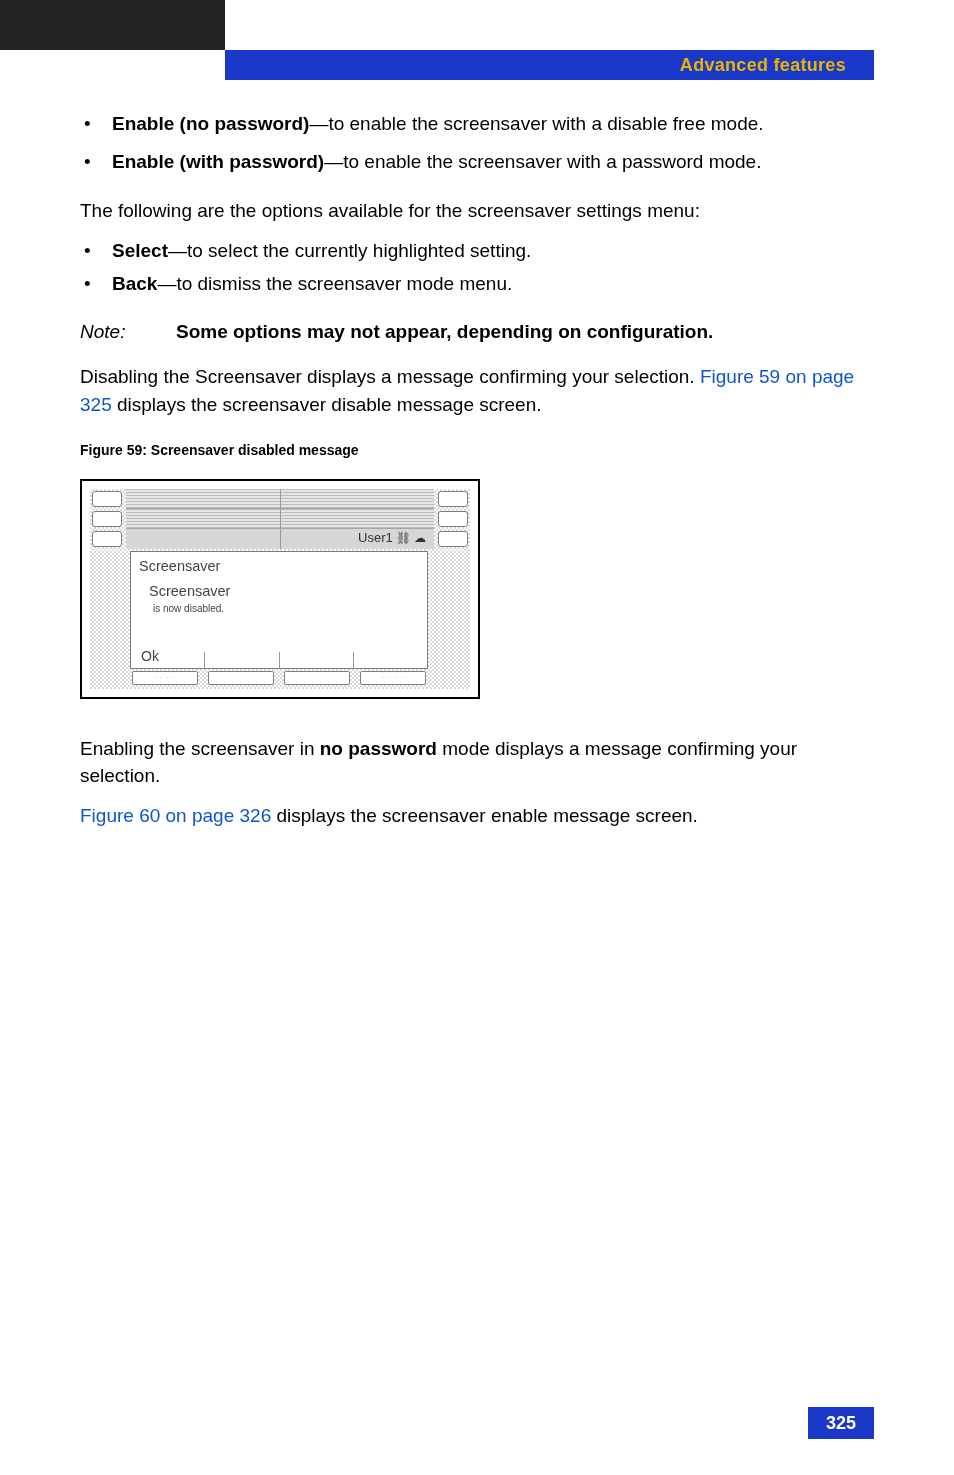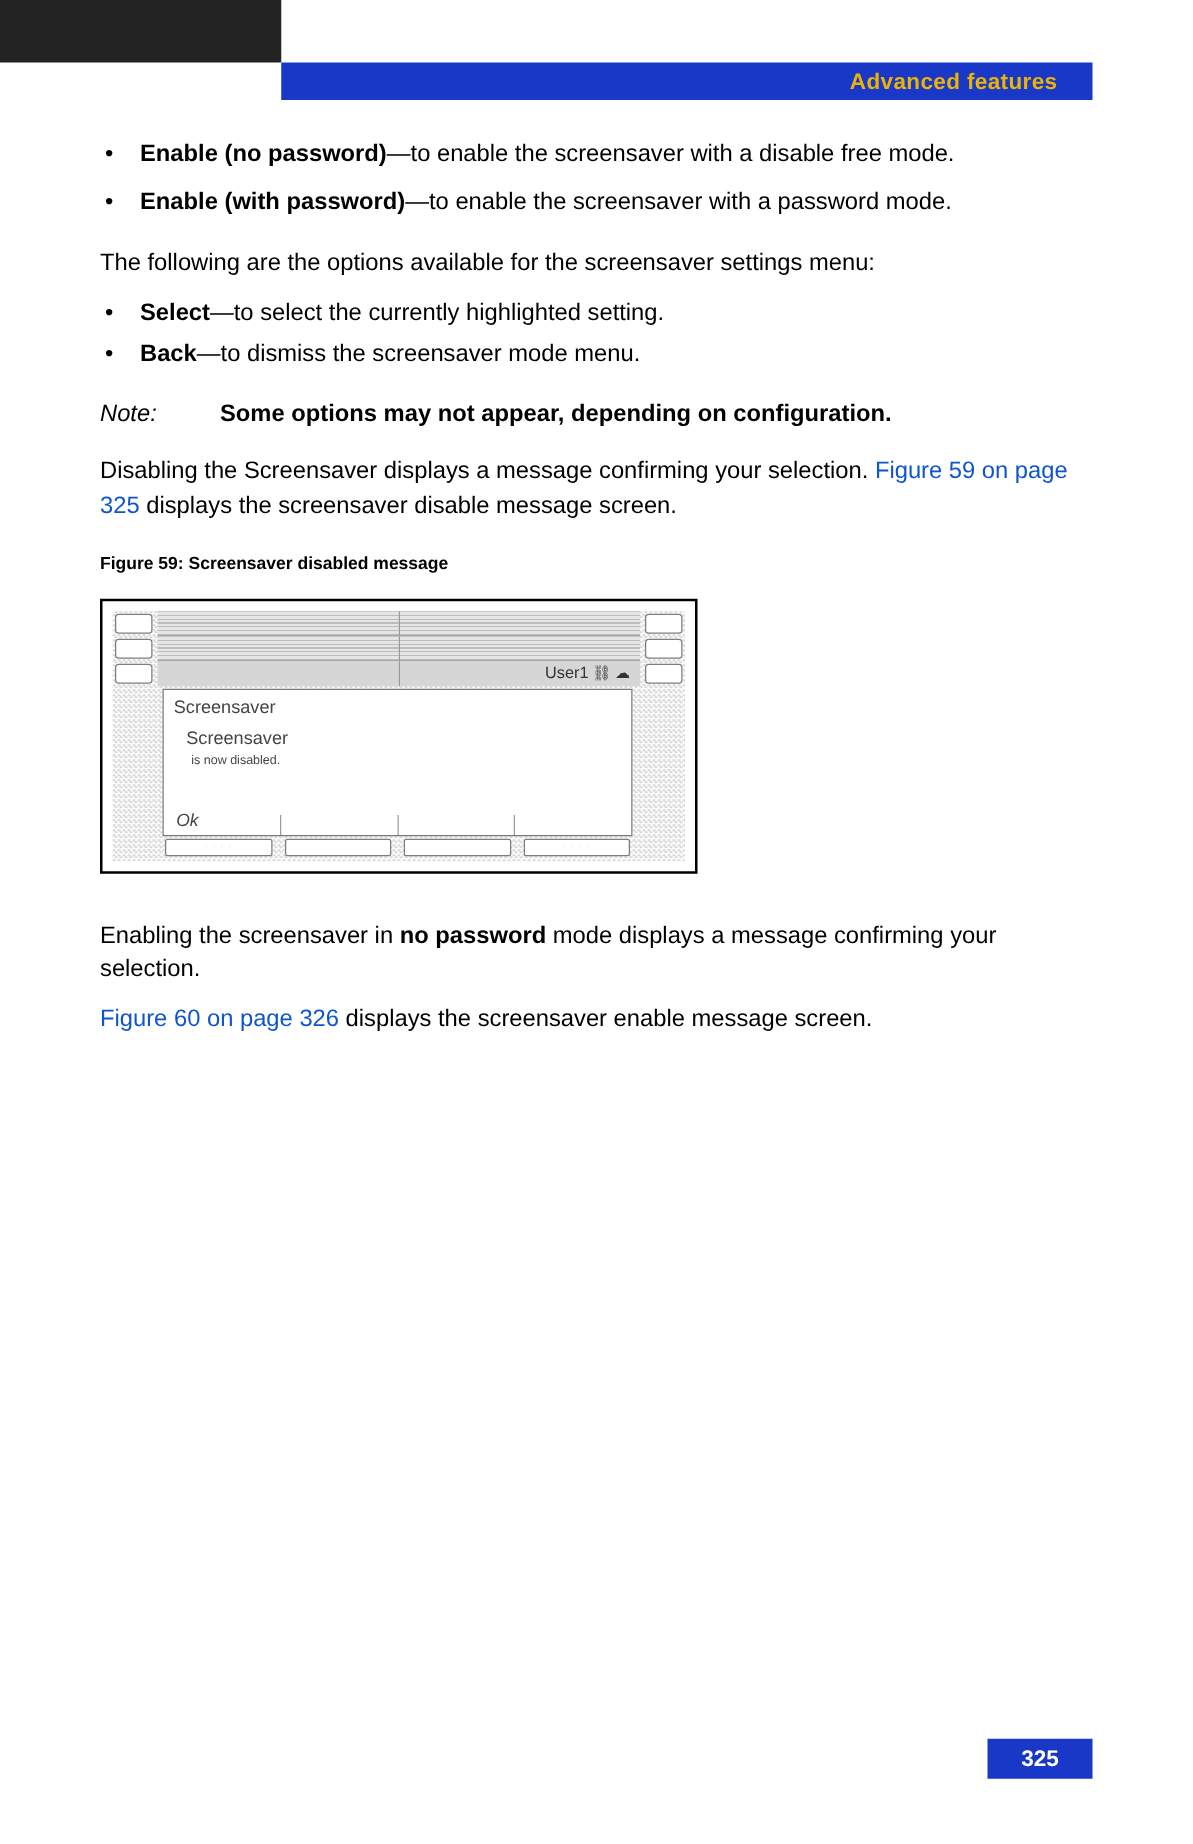--- a/index.html
+++ b/index.html
@@ -89,21 +89,21 @@
   }
   .fig-caption {
     font-family: "Arial Black", Arial, sans-serif;
     font-weight: 900;
     font-size: 14px;
     margin-top: 22px;
     margin-bottom: 18px;
   }
   .figure-box {
     border: 2px solid #000;
-    width: 478px;
+    width: 400px;
     background: #ffffff;
   }
   .figure-inner {
     padding: 8px;
   }
   .hkey-area {
     background: repeating-conic-gradient(#d9d9d9 0% 25%, #ffffff 0% 50%) 0 0/4px 4px;
     position: relative;
     height: 200px;
   }
@@ -178,21 +178,20 @@
     font-size: 10px;
     color: #444;
     padding: 0 22px;
   }
   .msg-ok {
     position: absolute;
     left: 10px;
     bottom: 1px;
     font-size: 14px;
     color: #444;
-    font-style: italic;
   }
   .soft-separators {
     position: absolute;
     left: 40px;
     right: 42px;
     top: 168px;
     height: 10px;
     display: flex;
   }
   .sk-sep {
@@ -216,23 +215,23 @@
     background: #fff;
     display: flex;
     justify-content: center;
     align-items: center;
     color: #bbb;
     font-size: 7px;
     letter-spacing: 1px;
   }
   .page-num {
     position: absolute;
-    bottom: 52px;
+    bottom: 36px;
     right: 80px;
-    width: 84px;
+    width: 66px;
     height: 32px;
     background: #1938c7;
     color: #ffffff;
     font-family: "Arial Black", Arial, sans-serif;
     font-weight: 900;
     font-size: 18px;
     display: flex;
     align-items: center;
     justify-content: center;
   }

